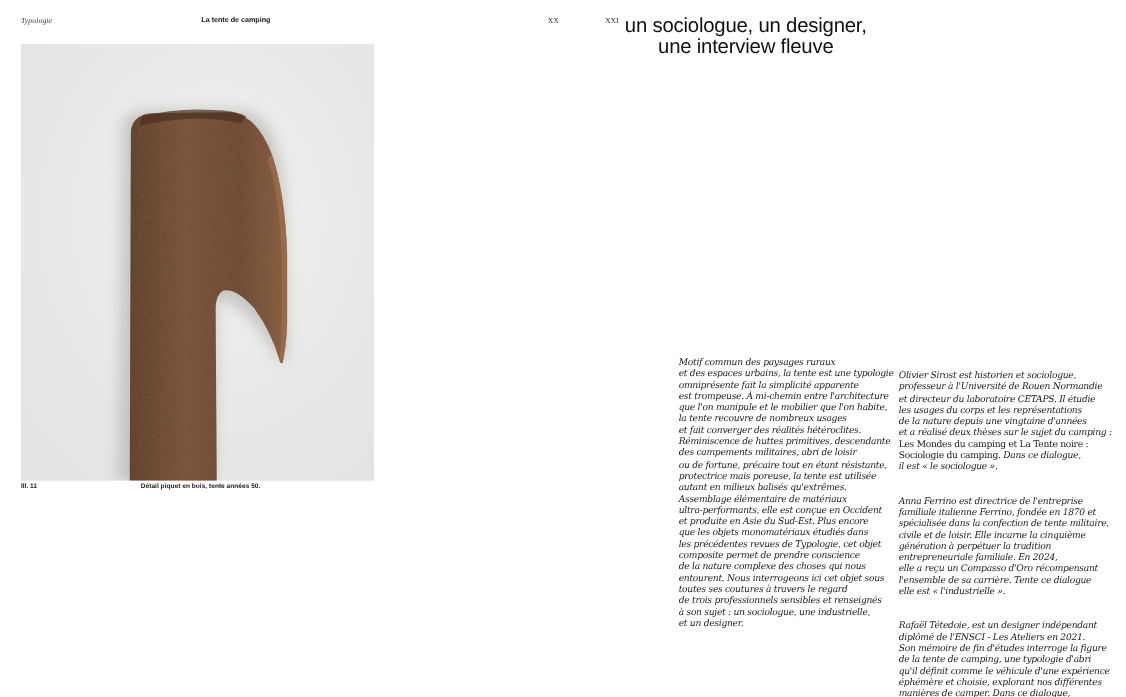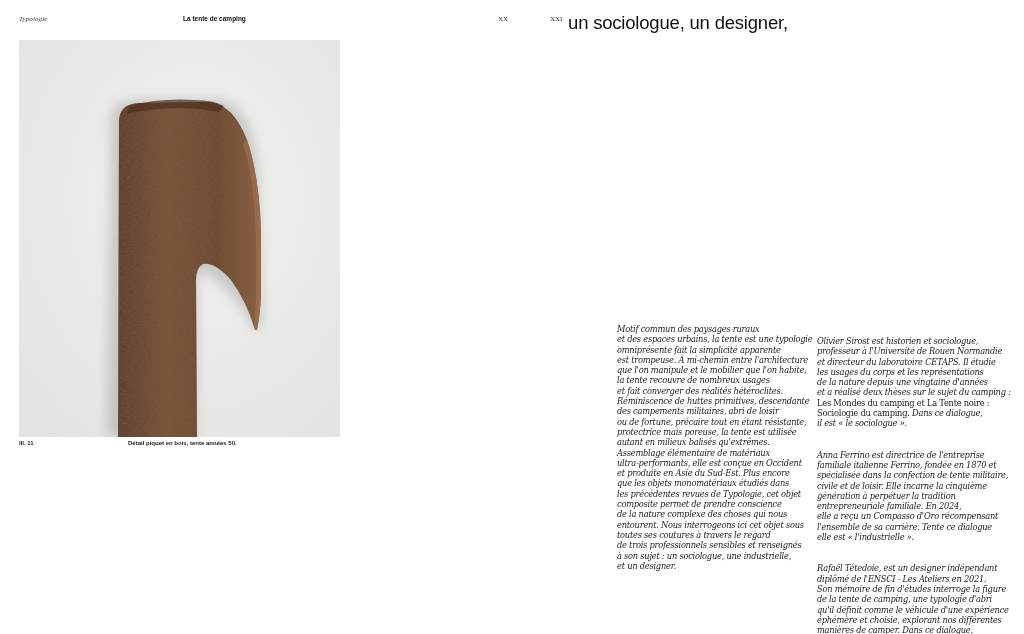--- a/index.html
+++ b/index.html
@@ -95,20 +95,21 @@
 
     <path d="M228 100 Q240 135 242 190 L242 255 Q241 275 238 290 L235 288 Q238 260 237 200 Q236 140 224 104 Z" fill="#a47452" opacity="0.55"></path>
   </svg>
 </div>
 
 <div class="abs caption-num">Ill. 11</div>
 <div class="abs caption-text">Détail piquet en bois, tente années 50.</div>
 
 <div class="abs headline">
   <div>un sociologue, un designer,</div>
+  <div>une interview fleuve</div>
 </div>
 
 <div class="abs col col-intro">
   <div class="para">
     <span class="line">Motif commun des paysages ruraux</span>
     <span class="line">et des espaces urbains, la tente est une typologie</span>
     <span class="line">omniprésente fait la simplicité apparente</span>
     <span class="line">est trompeuse. À mi-chemin entre l'architecture</span>
     <span class="line">que l'on manipule et le mobilier que l'on habite,</span>
     <span class="line">la tente recouvre de nombreux usages</span>

